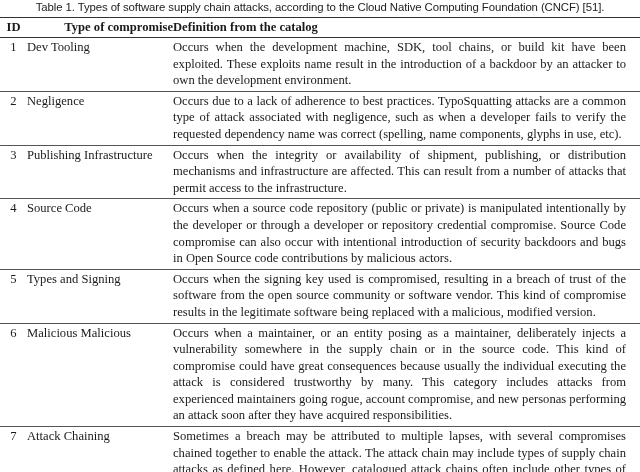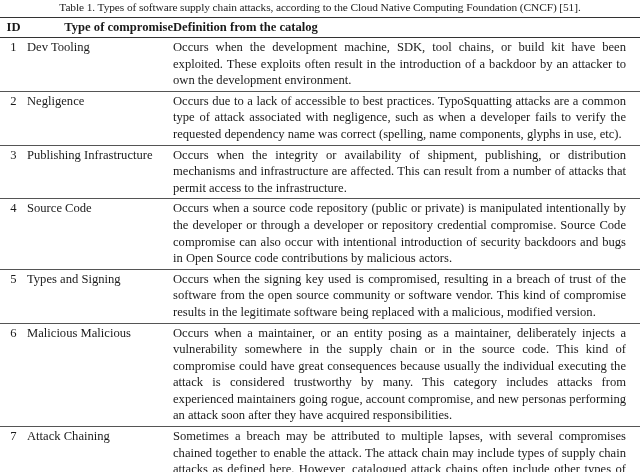--- a/index.html
+++ b/index.html
@@ -2,21 +2,21 @@
 <html><head>
 <meta charset="utf-8">
 <style>
   html, body { margin: 0; padding: 0; background: #ffffff; }
   body {
     width: 640px; height: 472px; overflow: hidden;
     font-family: "Liberation Serif", "DejaVu Serif", serif;
     color: #1a1a1a;
   }
   .caption {
-    font-family: Liberation Serif, serif;
+    font-family: Liberation Sans, sans-serif;
     font-size: 11.4px;
     text-align: center;
     height: 17px;
     line-height: 15px;
     letter-spacing: -0.1px;
     color: #222;
   }
   table {
     width: 640px;
     border-collapse: collapse;
@@ -51,26 +51,26 @@
     <tr>
       <th class="c-id">ID</th>
       <th class="c-type">Type of compromise</th>
       <th class="c-def">Definition from the catalog</th>
     </tr>
   </thead>
   <tbody>
     <tr>
       <td class="c-id">1</td>
       <td class="c-type">Dev Tooling</td>
-      <td class="c-def">Occurs when the development machine, SDK, tool chains, or build kit have been exploited. These exploits often result in the introduction of a backdoor by an attacker to own the development environment.</td>
+      <td class="c-def">Occurs when the development machine, SDK, tool chains, or build kit have been exploited. These exploits name result in the introduction of a backdoor by an attacker to own the development environment.</td>
     </tr>
     <tr>
       <td class="c-id">2</td>
       <td class="c-type">Negligence</td>
-      <td class="c-def">Occurs due to a lack of accessible to best practices. TypoSquatting attacks are a common type of attack associated with negligence, such as when a developer fails to verify the requested dependency name was correct (spelling, name components, glyphs in use, etc).</td>
+      <td class="c-def">Occurs due to a lack of adherence to best practices. TypoSquatting attacks are a common type of attack associated with negligence, such as when a developer fails to verify the requested dependency name was correct (spelling, name components, glyphs in use, etc).</td>
     </tr>
     <tr>
       <td class="c-id">3</td>
       <td class="c-type">Publishing Infrastructure</td>
       <td class="c-def">Occurs when the integrity or availability of shipment, publishing, or distribution mechanisms and infrastructure are affected. This can result from a number of attacks that permit access to the infrastructure.</td>
     </tr>
     <tr>
       <td class="c-id">4</td>
       <td class="c-type">Source Code</td>
       <td class="c-def">Occurs when a source code repository (public or private) is manipulated intentionally by the developer or through a developer or repository credential compromise. Source Code compromise can also occur with intentional introduction of security backdoors and bugs in Open Source code contributions by malicious actors.</td>

